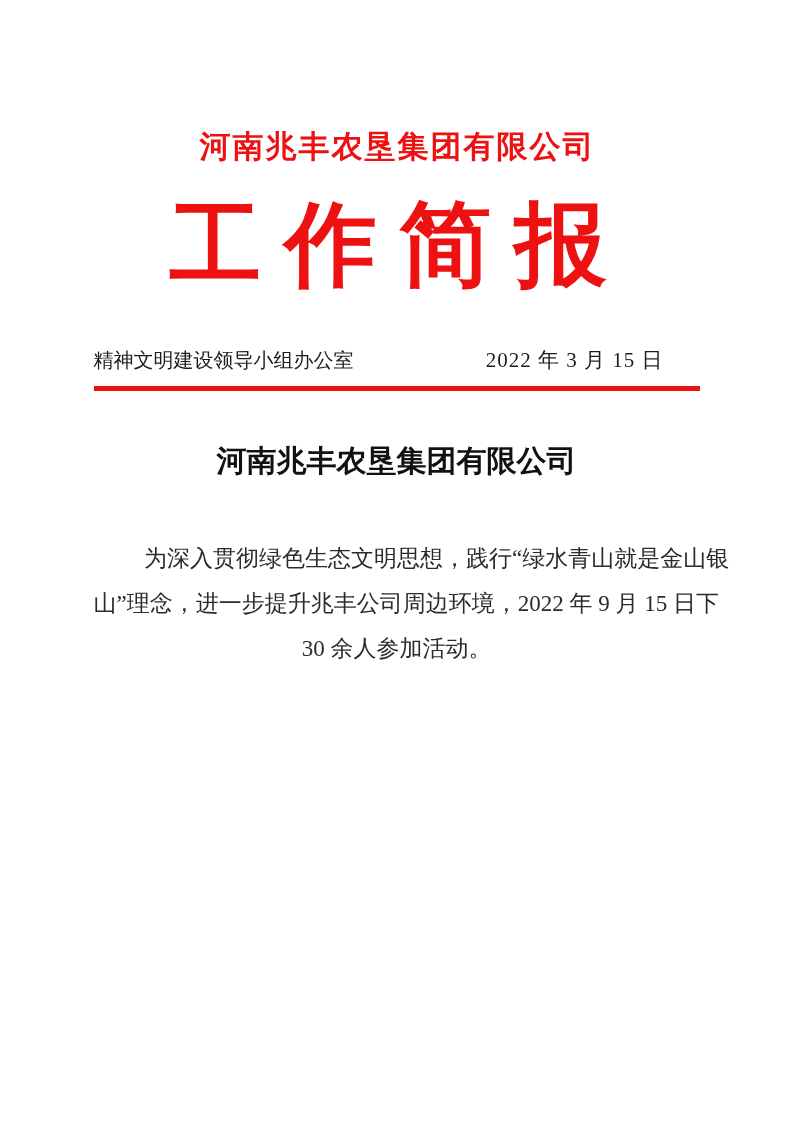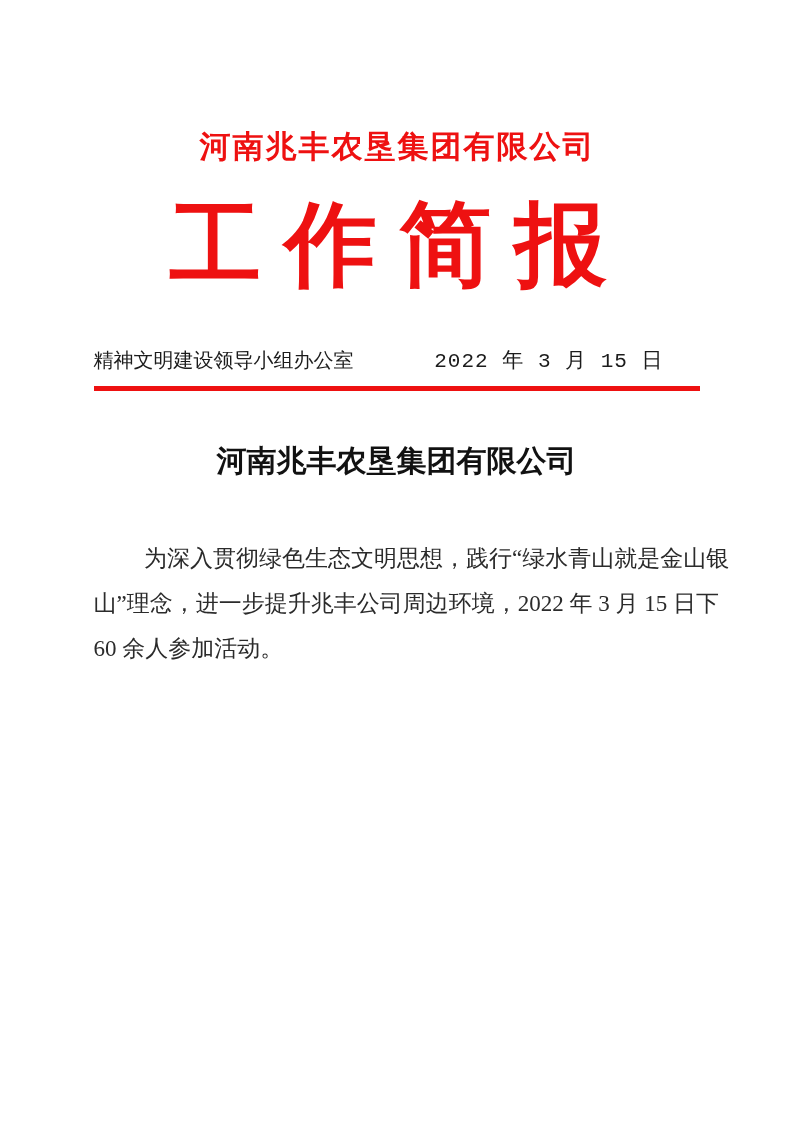--- a/index.html
+++ b/index.html
@@ -52,21 +52,20 @@
     color:var(--ink);
   }
   .issuer{
     font-size:20px;
     letter-spacing:0px;
   }
   .issue-date{
     font-size:21px;
     letter-spacing:1px;
     padding-right:36px;
-    font-family:Liberation Mono, monospace;
   }
   .divider-rule{
     margin-top:12px;
     width:606px;
     height:5px;
     background:var(--accent);
   }
   .article-title{
     margin-top:52px;
     text-align:center;
@@ -76,20 +75,21 @@
     line-height:36px;
   }
   .article-body{
     margin-top:57px;
     color:#2b2b2b;
     font-size:23px;
     line-height:45px;
   }
   .article-body .line{
     white-space:nowrap;
+    text-align:center;
   }
   .article-body .line.indent{
     text-indent:2.2em;
   }
 </style>
 </head>
 <body>
 
 <div class="page">
 
@@ -105,18 +105,18 @@
     </div>
 
     <div class="divider-rule"></div>
 
     <h1 class="article-title">
       <div>河南兆丰农垦集团有限公司</div>
     </h1>
 
     <div class="article-body">
       <div class="line indent">为深入贯彻绿色生态文明思想，践行“绿水青山就是金山银</div>
-      <div class="line">山”理念，进一步提升兆丰公司周边环境，2022 年 3 月 15 日下</div>
-      <div class="line">60 余人参加活动。</div>
+      <div class="line">山”理念，进一步提升兆丰公司周边环境，2022 年 9 月 15 日下</div>
+      <div class="line">30 余人参加活动。</div>
     </div>
 
   </div>
 </div>
 
 </body></html>

